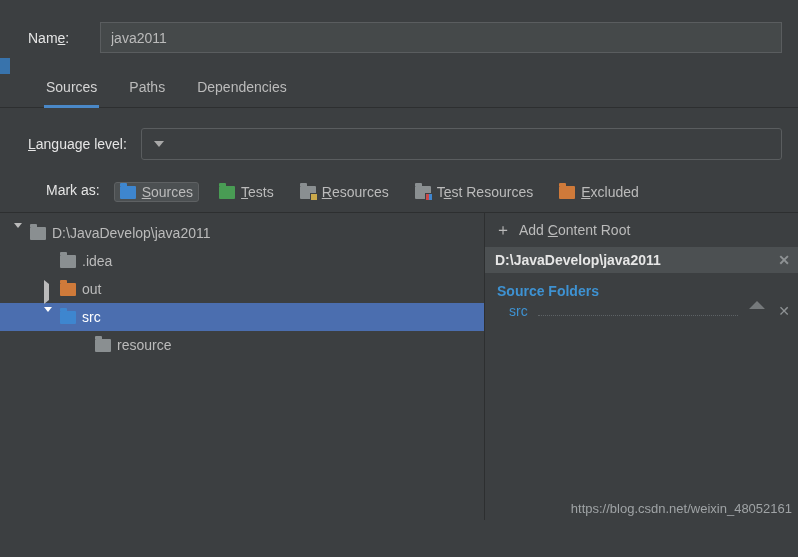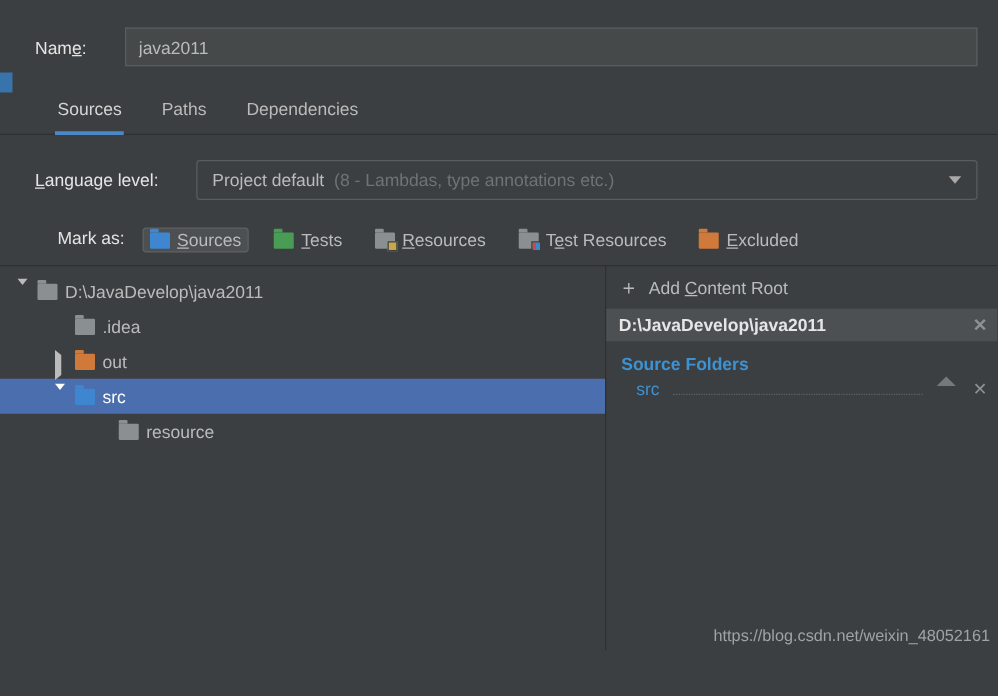--- a/index.html
+++ b/index.html
@@ -37,21 +37,21 @@
     padding: 0 2px 10px 2px;
     color: #bbbbbb;
     cursor: pointer;
   }
   .tab.active {
     color: #d6d6d6;
     border-bottom: 3px solid #4a88c7;
     margin-bottom: -1px;
   }
 
-  .lang-row { padding: 20px 16px 0 28px; gap: 30px; justify-content: center; }
+  .lang-row { padding: 20px 16px 0 28px; gap: 14px; justify-content: center; }
   .lang-select {
     flex: 1;
     display: flex; align-items: center; justify-content: space-between;
     background: #3c3f41;
     border: 1px solid #5a5d5f;
     border-radius: 3px;
     height: 32px;
     padding: 0 12px;
     color: #bbbbbb;
     cursor: pointer;
@@ -203,24 +203,20 @@
 
 <div class="tabs">
   <div class="tab active">Sources</div>
   <div class="tab">Paths</div>
   <div class="tab">Dependencies</div>
 </div>
 
 <div class="row lang-row">
   <span class="label"><span class="underline">L</span>anguage level:</span>
   <div class="lang-select">
-    <span>
-      <span>Project default</span>
-      <span class="lang-hint">(8 - Lambdas, type annotations etc.)</span>
-    </span>
     <span class="caret-down"></span>
   </div>
 </div>
 
 <div class="mark-row">
   <span class="label">Mark as:</span>
 
   <div class="mark-item active">
     <span class="folder-icon folder-blue"></span>
     <span><span class="underline">S</span>ources</span>

